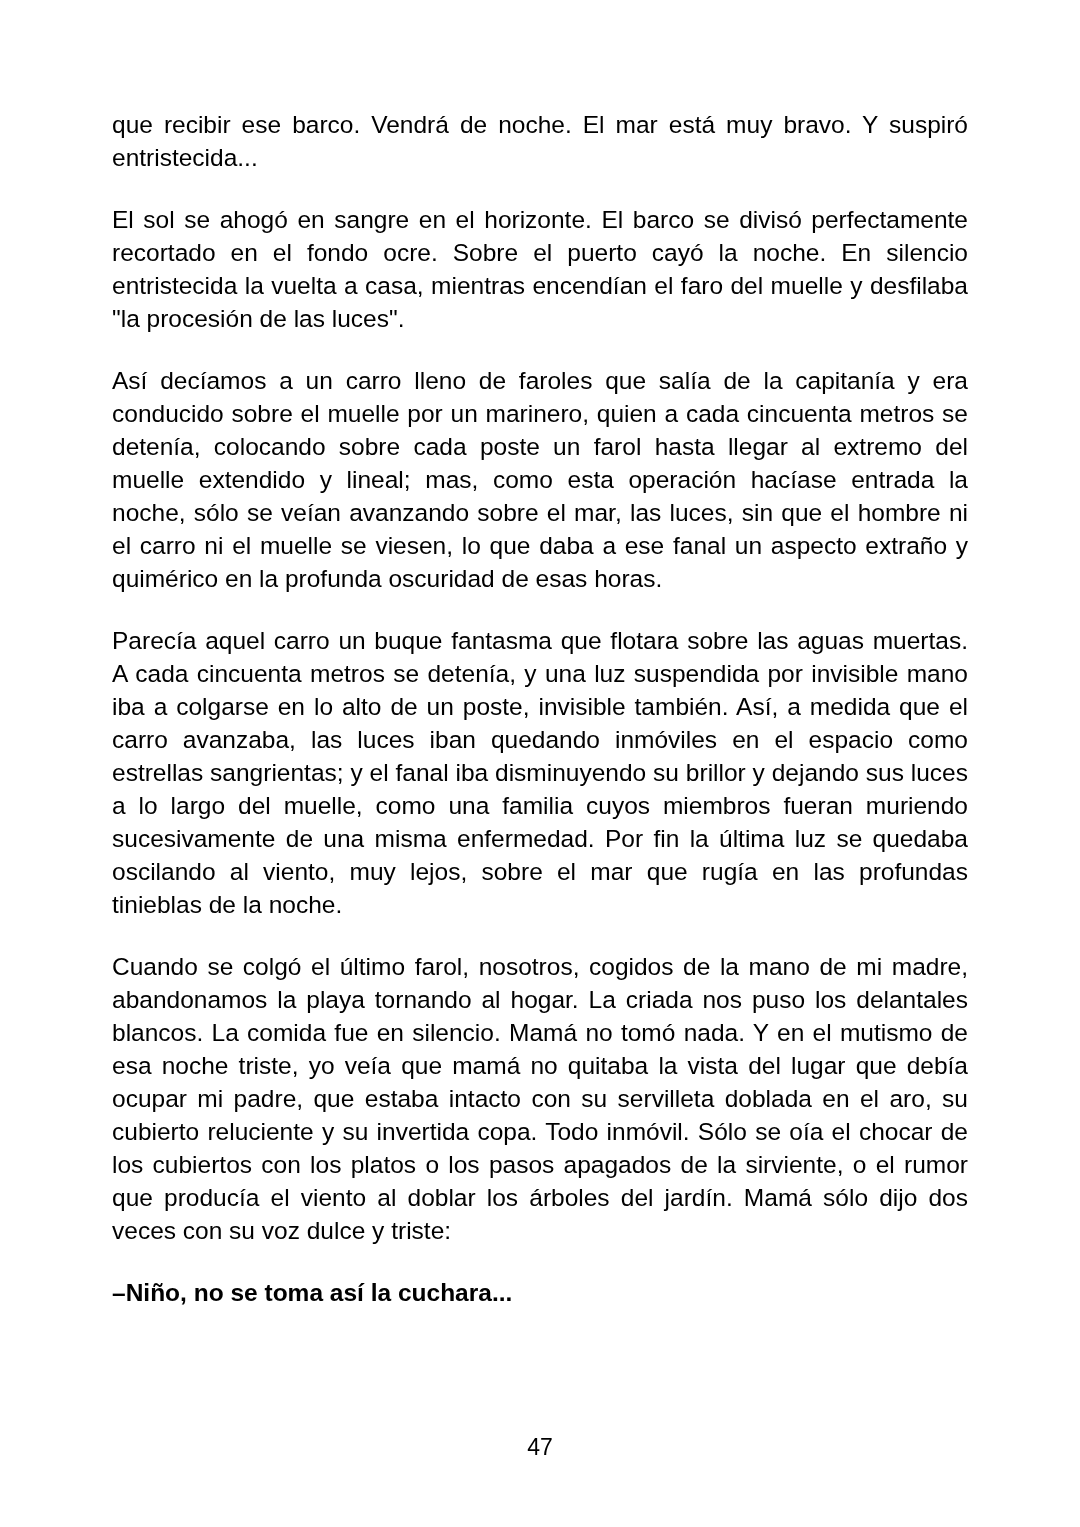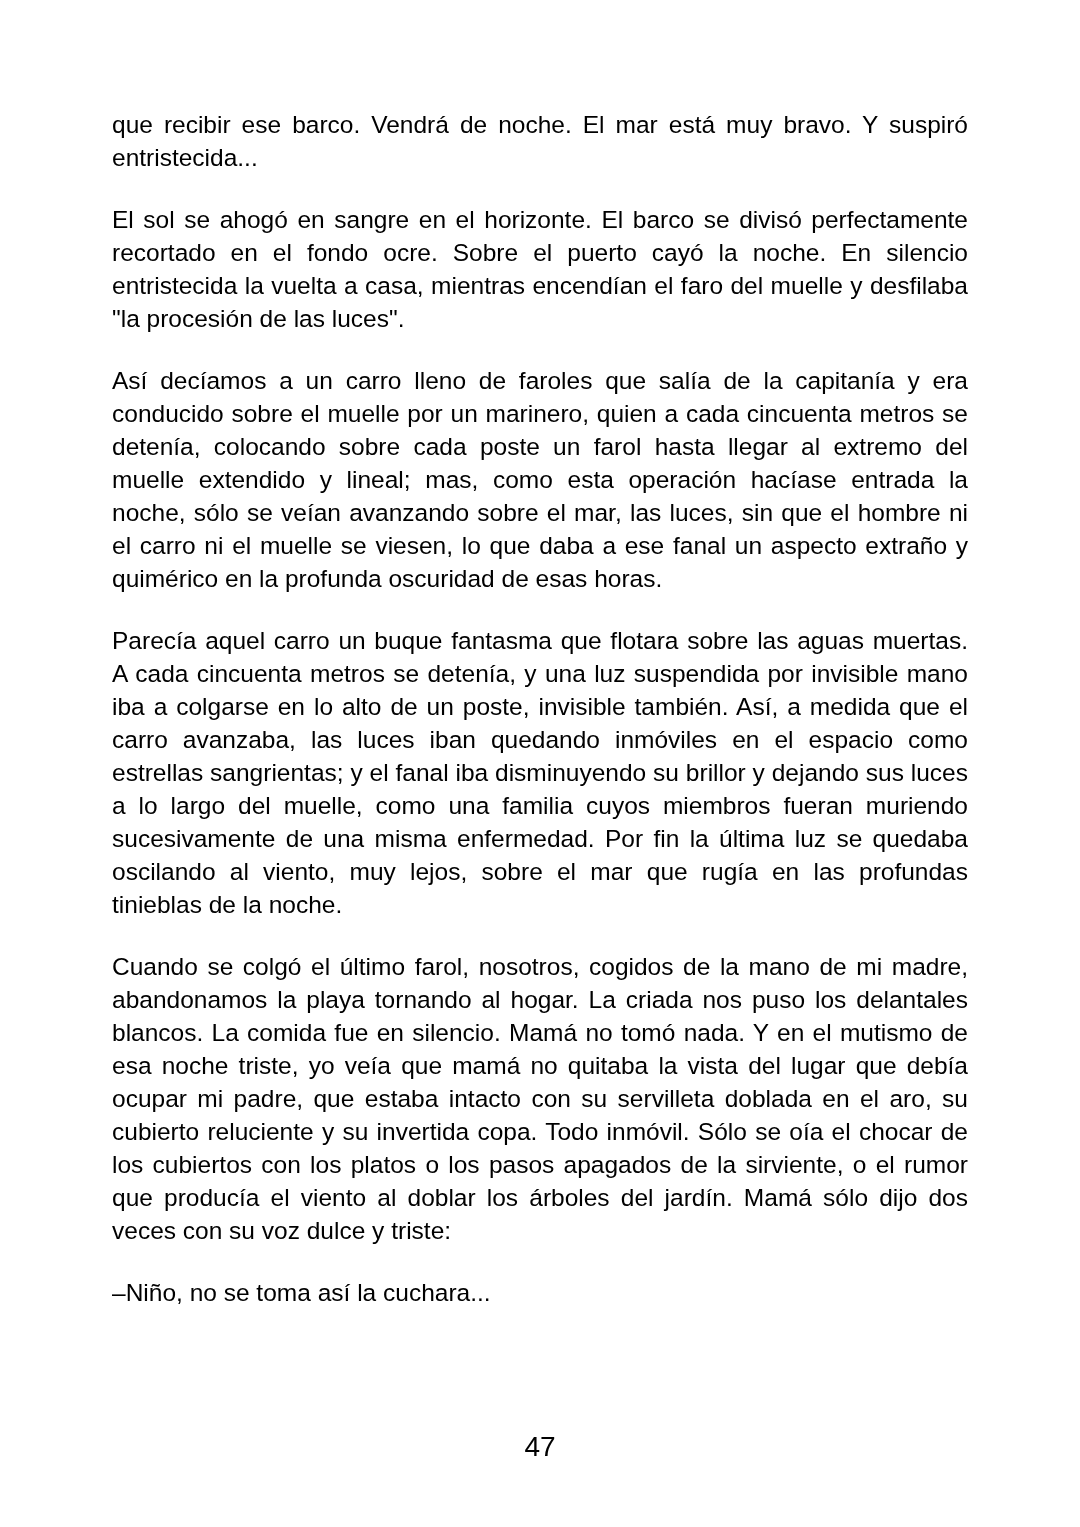--- a/index.html
+++ b/index.html
@@ -37,28 +37,29 @@
     word-spacing: 0;
     -webkit-hyphens: none;
     hyphens: none;
   }
   .para:last-child {
     margin-bottom: 0;
   }
   
   .para.no-justify {
     text-align: left;
+    font-weight: bold;
   }
   .page-number {
     position: absolute;
     left: 0;
     top: 1432px;
     width: 1080px;
     text-align: center;
-    font-size: 28px;
+    font-size: 23px;
     line-height: 30px;
     color: #000000;
   }
 </style>
 </head>
 <body>
 
 <div class="page">
 
   <div class="text-column">

